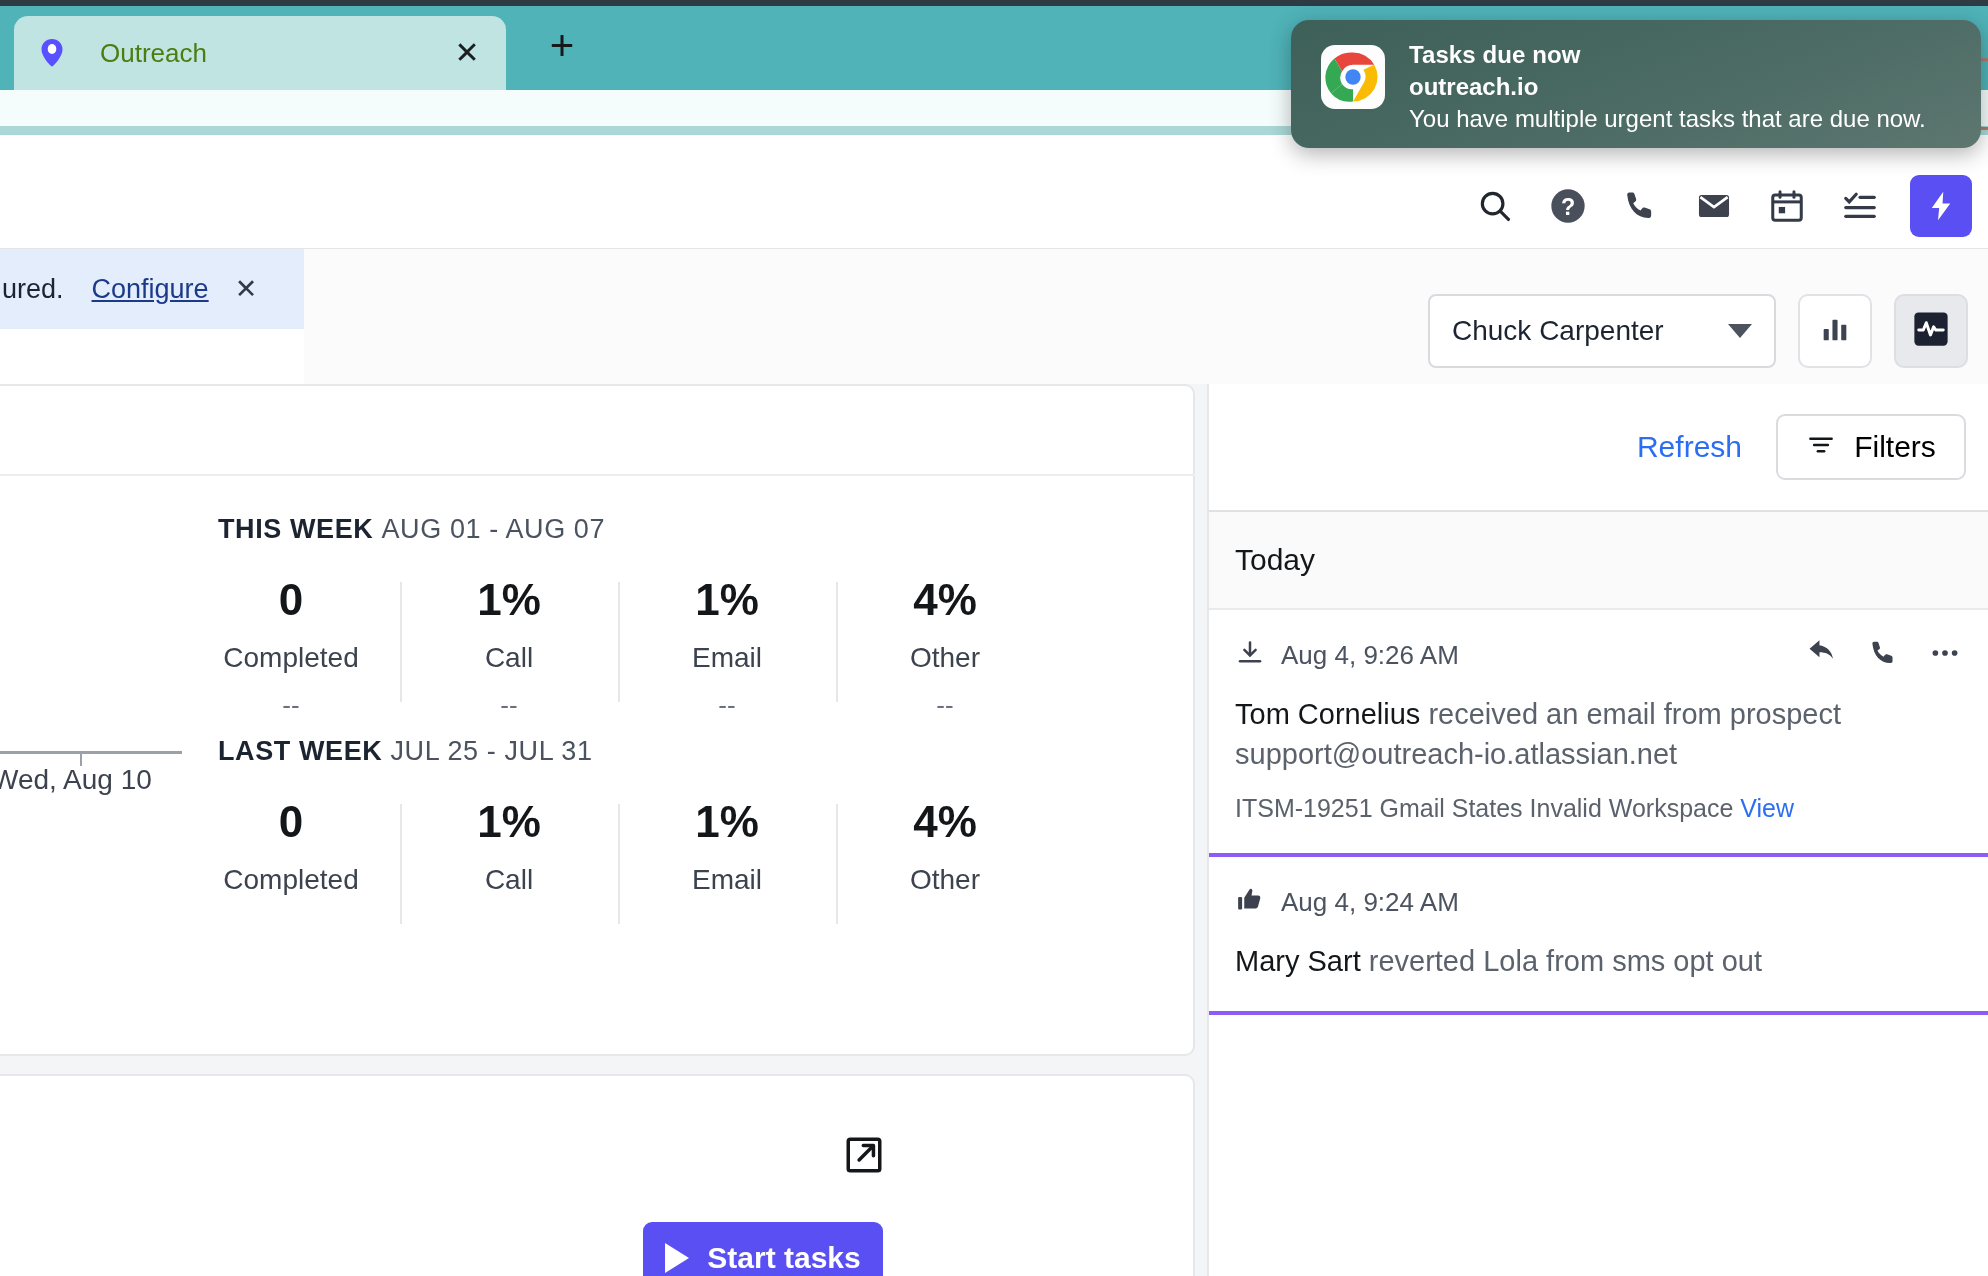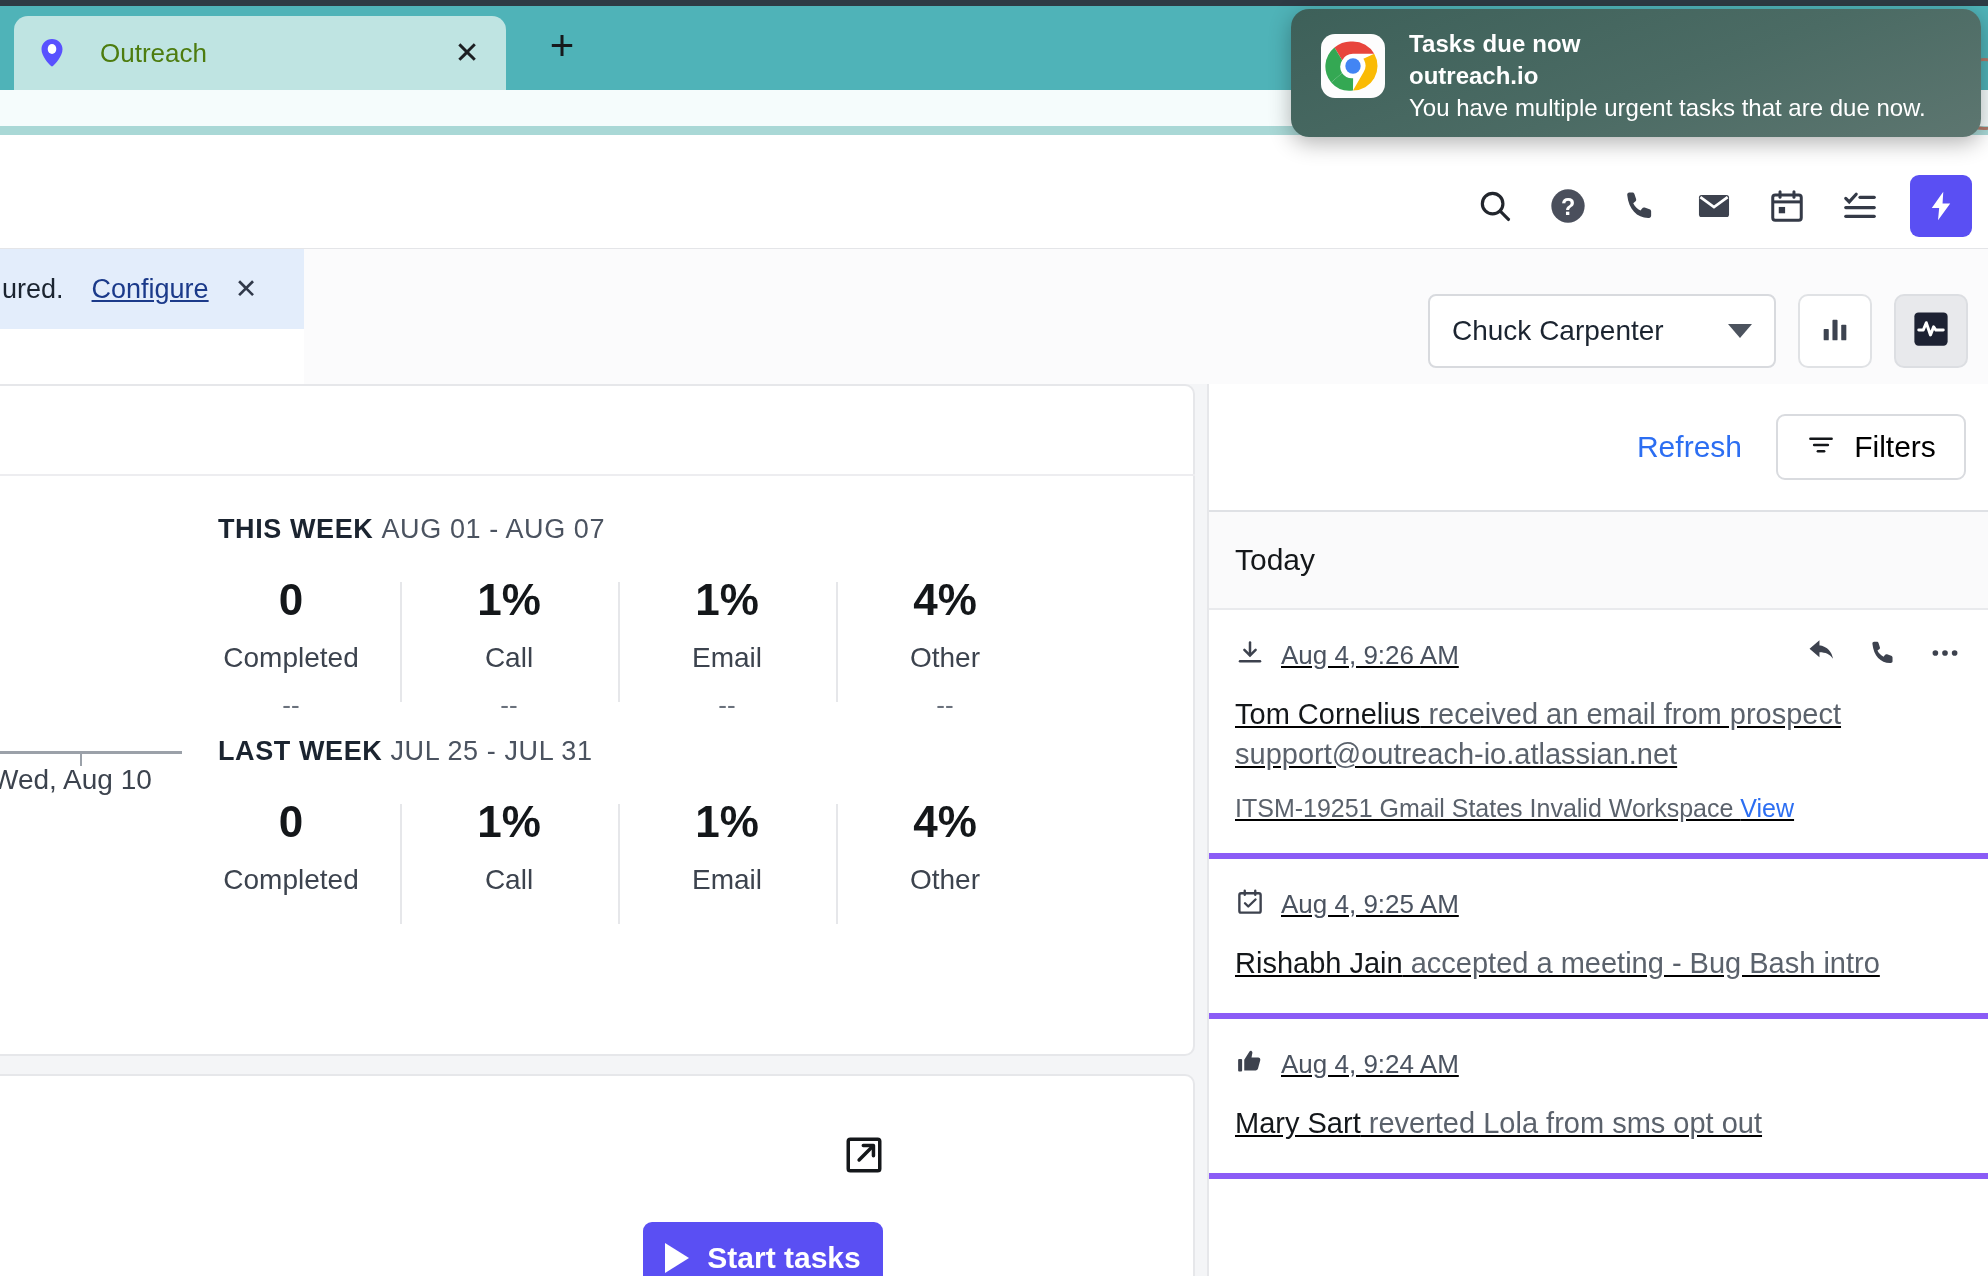--- a/index.html
+++ b/index.html
@@ -62,21 +62,21 @@
     position: absolute; top: 90px; left: 0; width: 1988px; height: 36px;
     background: #f5fcfc;
   }
   .urlbar-bottom {
     position: absolute; top: 126px; left: 0; width: 1988px; height: 9px;
     background: #a9d8d6;
   }
 
   
   .toast {
-    position: absolute; top: 9px; left: 1291px;
+    position: absolute; top: 20px; left: 1291px;
     width: 690px; height: 128px;
     background: linear-gradient(160deg, #3d6059 0%, #4b6b64 55%, #5d7670 100%);
     border-radius: 18px;
     box-shadow: 0 6px 22px rgba(0,0,0,0.30);
     display: flex; align-items: flex-start;
     padding: 17px 20px 0 30px;
     z-index: 60;
   }
   .toast-icon {
     flex: 0 0 64px; width: 64px; height: 64px;
@@ -299,24 +299,23 @@
     background: #fafafb;
     border-top: 2px solid #dfe1e5;
     border-bottom: 2px solid #e9eaed;
     display: flex; align-items: center;
     padding-left: 26px;
   }
   .panel-section-head .label { font-size: 30px; color: #14171a; }
 
   .feed { position: absolute; left: 0; top: 226px; width: 779px; }
   .feed-item {
-    border-bottom: 6px solid #8b5cf6;
+    border-bottom: 4px solid #8b5cf6;
     padding: 28px 33px 30px 26px;
     position: relative;
-    text-decoration: underline;
   }
   .feed-meta {
     display: flex; align-items: center; gap: 16px;
     margin-bottom: 22px;
   }
   .feed-time { font-size: 26px; color: #4b5360; }
   .feed-actions {
     position: absolute; right: 26px; top: 26px;
     display: flex; align-items: center; gap: 28px;
   }
@@ -569,36 +568,20 @@
             </span>
           </div>
           <div class="feed-body">
             <span class="name">Tom Cornelius</span><span> received an email from prospect support@outreach-io.atlassian.net</span>
           </div>
           <div class="feed-sub">
             <span>ITSM-19251 Gmail States Invalid Workspace </span><span class="view">View</span>
           </div>
         </div>
 
-        <div class="feed-item">
-          <div class="feed-meta">
-            <span>
-              <svg width="30" height="30" viewBox="0 0 24 24" fill="none" stroke="#3d424e" stroke-width="1.9">
-                <rect x="3.5" y="5" width="17" height="15.5" rx="1.4"></rect>
-                <line x1="7.8" y1="3" x2="7.8" y2="6.2" stroke-linecap="round"></line>
-                <line x1="16.2" y1="3" x2="16.2" y2="6.2" stroke-linecap="round"></line>
-                <path d="M8 13l2.6 2.6L16.4 10" stroke-linecap="round" stroke-linejoin="round"></path>
-              </svg>
-            </span>
-            <span class="feed-time">Aug 4, 9:25 AM</span>
-          </div>
-          <div class="feed-body">
-            <span class="name">Rishabh Jain</span><span> accepted a meeting - Bug Bash intro</span>
-          </div>
-        </div>
 
         <div class="feed-item">
           <div class="feed-meta">
             <span>
               <svg width="30" height="30" viewBox="0 0 24 24" fill="#3d424e">
                 <rect x="2.5" y="9.5" width="3.2" height="10" rx="0.8"></rect>
                 <path d="M7.4 10.2l4.2-6.6c.4-.6 1.3-.7 1.8-.2.4.4.6.9.5 1.4l-.7 3.6h5.3c1.2 0 2 1.1 1.7 2.2l-1.8 6.6c-.2.9-1 1.5-1.9 1.5H7.4z"></path>
               </svg>
             </span>
             <span class="feed-time">Aug 4, 9:24 AM</span>

